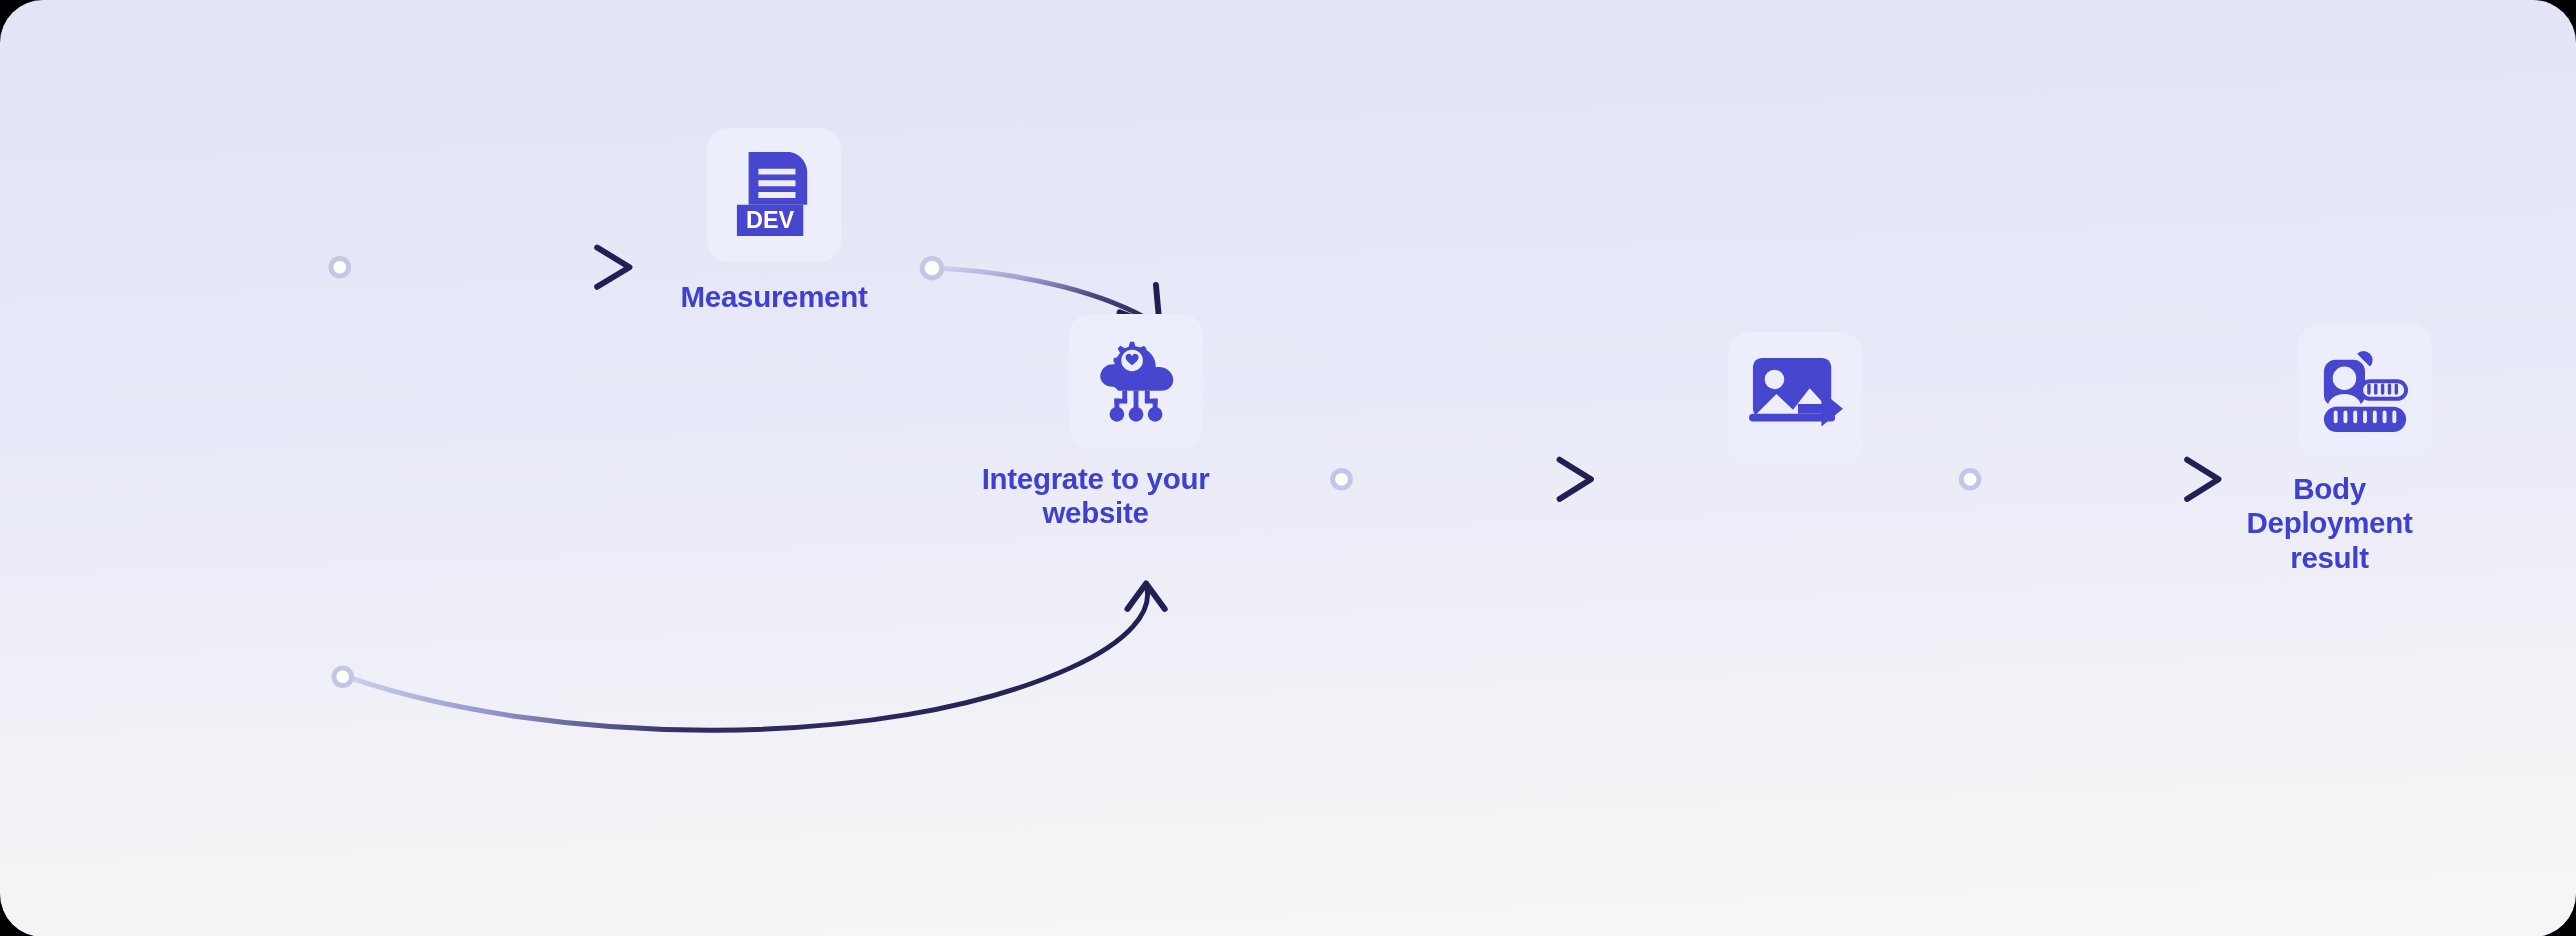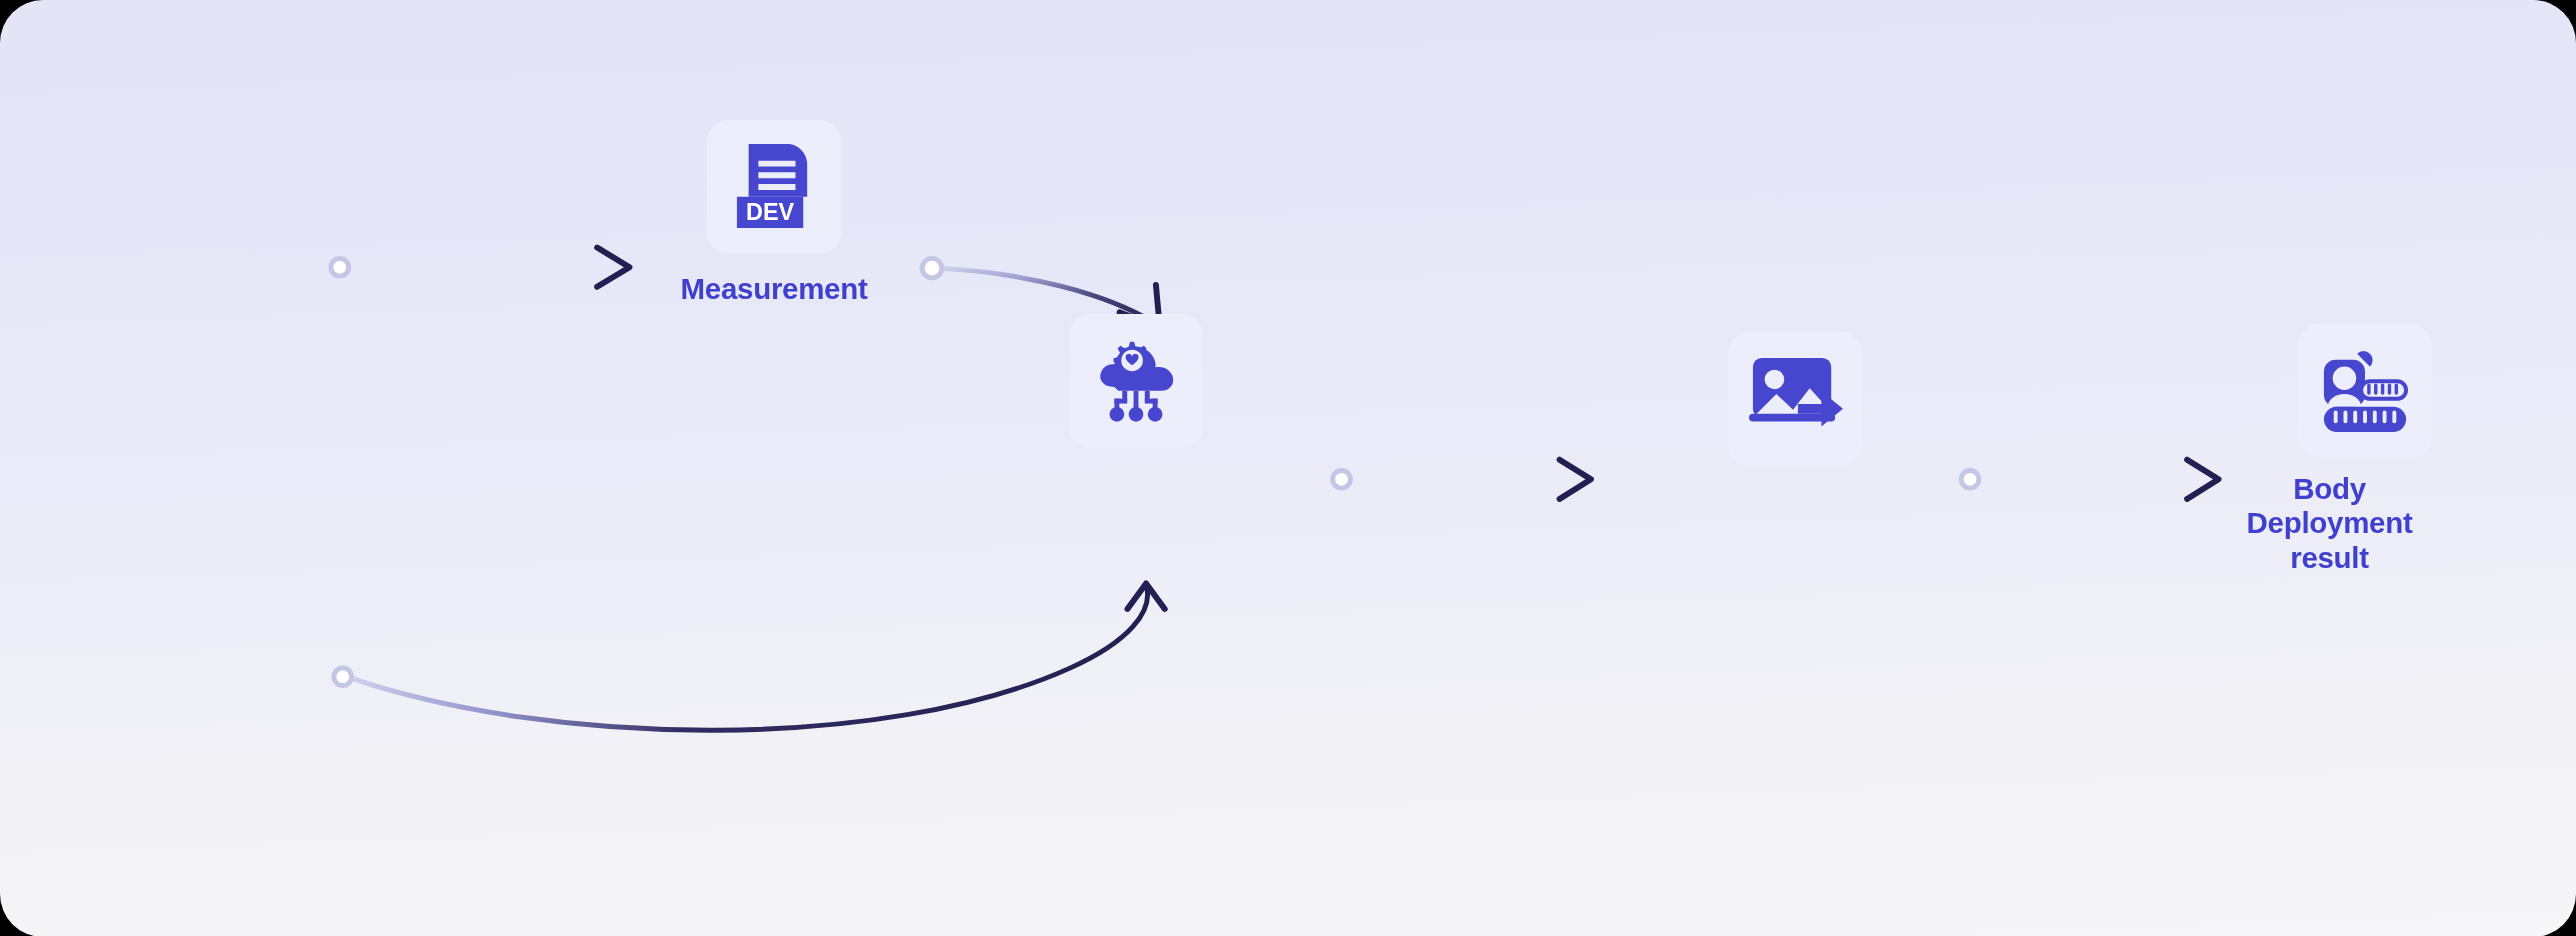--- a/index.html
+++ b/index.html
@@ -56,21 +56,21 @@
     font-weight: bold;
     font-size: 29.5px;
     line-height: 1.18;
     letter-spacing: -0.3px;
     text-align: center;
     white-space: pre-line;
   }
 
   
   #node-api        { left: 124px;  top: 116px; width: 134px; }
-  #node-deployment { left: 707px;  top: 120px; width: 134px; }
+  #node-deployment { left: 707px;  top: 128px; width: 134px; }
   #node-sdk        { left: 124px;  top: 521px; width: 134px; }
   #node-integrate  { left: 1069px; top: 314px; width: 134px; }
   #node-upload     { left: 1728px; top: 332px; width: 134px; }
   #node-body       { left: 2298px; top: 324px; width: 134px; }
 
   #node-api .node-label        { margin-top: 21.6px; }
   #node-deployment .node-label { position: relative; left: 0; white-space: nowrap; }
   #node-sdk .node-label        { margin-top: 21.6px; }
   #node-integrate .node-label  { width: 295px; margin-left: -81px; margin-top: 13.7px; }
   #node-upload .node-label     { width: 275px; margin-left: -71px; margin-top: 13.7px; }
@@ -190,20 +190,22 @@
         <rect x="28" y="68" width="5" height="12" fill="#4746cf"></rect>
         <circle cx="30.5" cy="84" r="7.5" fill="#4746cf"></circle>
         <rect x="47.5" y="60" width="5" height="20" fill="#4746cf"></rect>
         <circle cx="50" cy="84" r="7.5" fill="#4746cf"></circle>
         <rect x="59" y="60" width="5" height="11" fill="#4746cf"></rect>
         <rect x="59" y="68" width="13" height="5" fill="#4746cf"></rect>
         <rect x="67" y="68" width="5" height="12" fill="#4746cf"></rect>
         <circle cx="69.5" cy="84" r="7.5" fill="#4746cf"></circle>
       </svg>
     </div>
+    <div class="node-label">Integrate to your
+website</div>
   </div>
 
   <div class="node" id="node-upload">
     <div class="node-tile">
       <svg width="96" height="92" viewBox="0 0 98 94">
         <path d="M6 14 a9 9 0 0 1 9-9 h62 a9 9 0 0 1 9 9 v52 h-71 a9 9 0 0 1 -9 -9 Z" fill="#4746cf"></path>
         <circle cx="28" cy="27" r="10" fill="#eceefb"></circle>
         <path d="M6 66 L30 42 L47 58 L64 36 L86 60 v6 H6 Z" fill="#eceefb"></path>
         <path d="M6 66 h80" stroke="#4746cf" stroke-width="8" stroke-linecap="round"></path>
         <path d="M52 52 h24 v-13 l22 18 l-22 18 v-13 h-24 Z" fill="#4746cf"></path>

